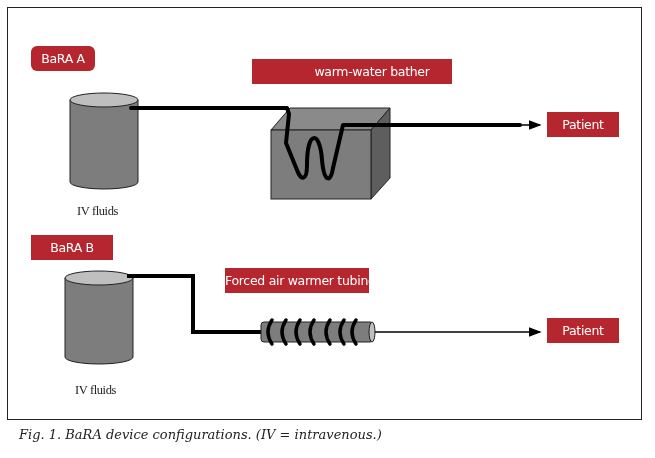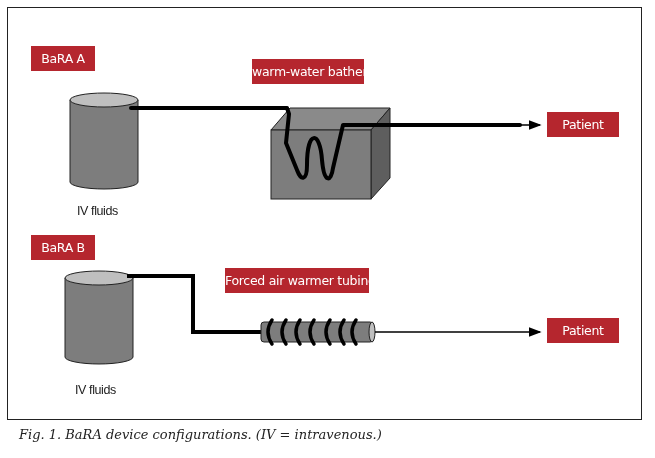--- a/index.html
+++ b/index.html
@@ -1,19 +1,19 @@
 <!DOCTYPE html>
 <html><head>
 <meta charset="utf-8">
 <style>
   html, body { margin: 0; padding: 0; background: #ffffff; }
   body { width: 655px; height: 458px; position: relative; overflow: hidden; font-family: "Liberation Sans", sans-serif; }
   .frame { position: absolute; left: 7px; top: 7px; width: 633px; height: 411px; border: 1.5px solid #222; background: #fff; }
   .label { position: absolute; background: #b5262e; color: #fff; font-family: "DejaVu Sans", sans-serif; font-size: 12.5px; line-height: 25px; height: 25px; text-align: center; white-space: nowrap; letter-spacing: -0.3px; }
-  .text { position: absolute; font-family: Liberation Sans, sans-serif; font-size: 12.5px; color: #222; white-space: nowrap; letter-spacing: -0.4px; }
+  .text { position: absolute; font-family: Liberation Serif, serif; font-size: 12.5px; color: #222; white-space: nowrap; letter-spacing: -0.4px; }
   svg.diagram { position: absolute; left: 0; top: 0; }
   .caption { position: absolute; left: 8px; top: 427px; font-family: "DejaVu Serif", "Liberation Serif", serif; font-style: italic; font-size: 13px; color: #222; white-space: nowrap; margin-left: 11px; }
 </style>
 </head>
 <body>
 
 <div class="frame"></div>
 
 <svg class="diagram" width="655" height="458" viewBox="0 0 655 458">
   <defs>
@@ -55,23 +55,23 @@
       <path d="M300,320 Q292,332 300,344"></path>
       <path d="M314,320 Q306,332 314,344"></path>
       <path d="M330,320 Q322,332 330,344"></path>
       <path d="M344,320 Q336,332 344,344"></path>
       <path d="M356,320 Q348,332 356,344"></path>
     </g>
   </g>
   <line x1="375" y1="332" x2="540" y2="332" stroke="#000" stroke-width="1.6" marker-end="url(#arrowhead)"></line>
 </svg>
 
-<div class="label" style="left:31px; top:46px; width:64px;">BaRA A</div>
-<div class="label" style="left:252px; top:59px; width:112px;">warm-water bather</div>
+<div class="label" style="left:31px; top:46px; width:64px;border-radius:6px;">BaRA A</div>
+<div class="label" style="left:252px; top:59px; width:160px;padding-left:40px;">warm-water bather</div>
 <div class="label" style="left:547px; top:112px; width:72px;">Patient</div>
 <div class="text" style="left:77px; top:204px;">IV fluids</div>
 
-<div class="label" style="left:31px; top:235px; width:64px;">BaRA B</div>
+<div class="label" style="left:31px; top:235px; width:82px;">BaRA B</div>
 <div class="label" style="left:225px; top:268px; width:144px;">Forced air warmer tubing</div>
 <div class="label" style="left:547px; top:318px; width:72px;">Patient</div>
 <div class="text" style="left:75px; top:383px;">IV fluids</div>
 
 <div class="caption">Fig. 1. BaRA device configurations. (IV = intravenous.)</div>
 
 </body></html>

